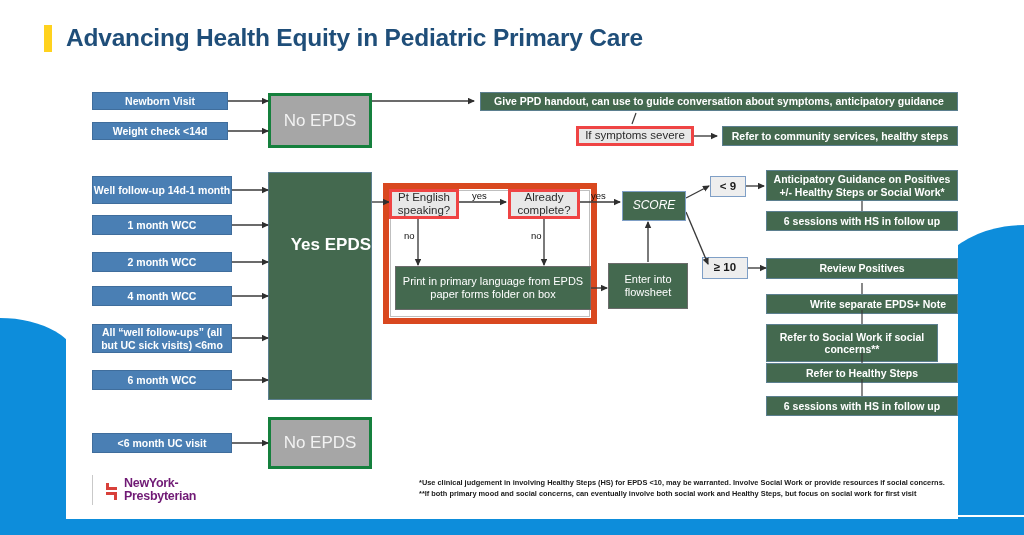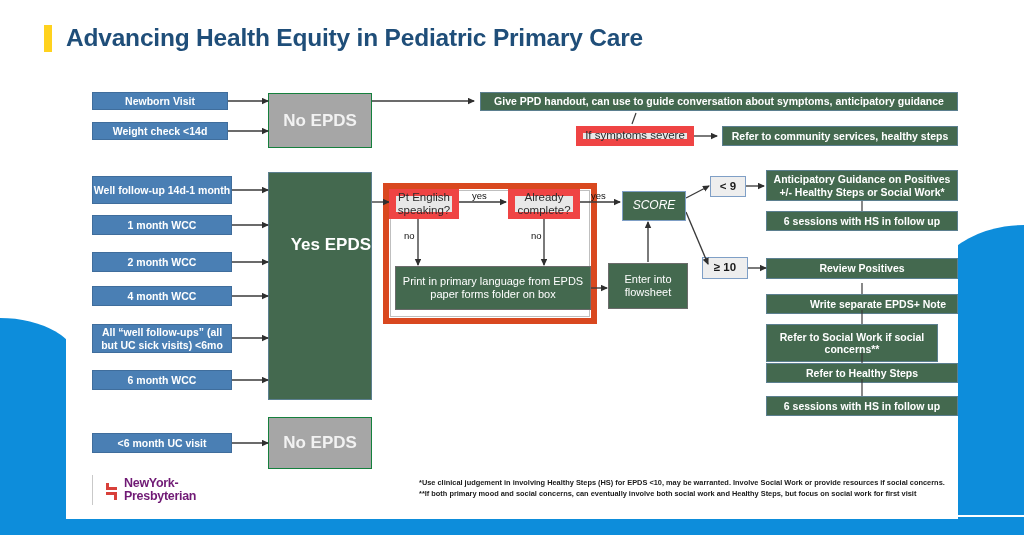--- a/index.html
+++ b/index.html
@@ -45,24 +45,24 @@
     position:absolute;z-index:4;box-sizing:border-box;
     display:flex;align-items:center;justify-content:center;text-align:center;
     line-height:1.16;
   }
   .n-blue{background:#4a7fb4;color:#ffffff;font-weight:bold;font-size:10.5px;
           border:1px solid #3f6d9c;}
   .n-green{background:#44694f;color:#ffffff;font-weight:bold;font-size:10.5px;
            border:1px solid #5b7f8f;}
   .n-green-lt{background:#44694f;color:#ffffff;font-weight:normal;font-size:11px;
            border:1px solid #6b6b6b;}
-  .n-gray{background:#a6a6a6;color:#f2f2f2;font-weight:bold;font-size:17px;
-          border:1px solid #15803d;}
+  .n-gray{background:#a6a6a6;color:#f2f2f2;font-weight:normal;font-size:17px;
+          border:3px solid #15803d;}
   .n-lightbox{background:#e8e8e8;color:#2b2b2b;font-weight:normal;font-size:11.5px;
-          border:7px solid #ef4444;}
+          border:3px solid #ef4444;}
   .n-decision{background:#eeeeee;color:#1a1a1a;font-weight:bold;font-size:11.5px;
           border:1px solid #7f9fc6;}
   .n-score{background:#44694f;color:#ffffff;font-weight:normal;font-size:12px;
           border:1px solid #7f9fc6;}
   .n-bigtitle{font-size:17px;font-weight:bold;justify-content:flex-end;}
 
   
   .red-outline{
     position:absolute;left:383px;top:183px;width:214px;height:141px;
     border:6px solid #d9481f;background:transparent;z-index:3;

